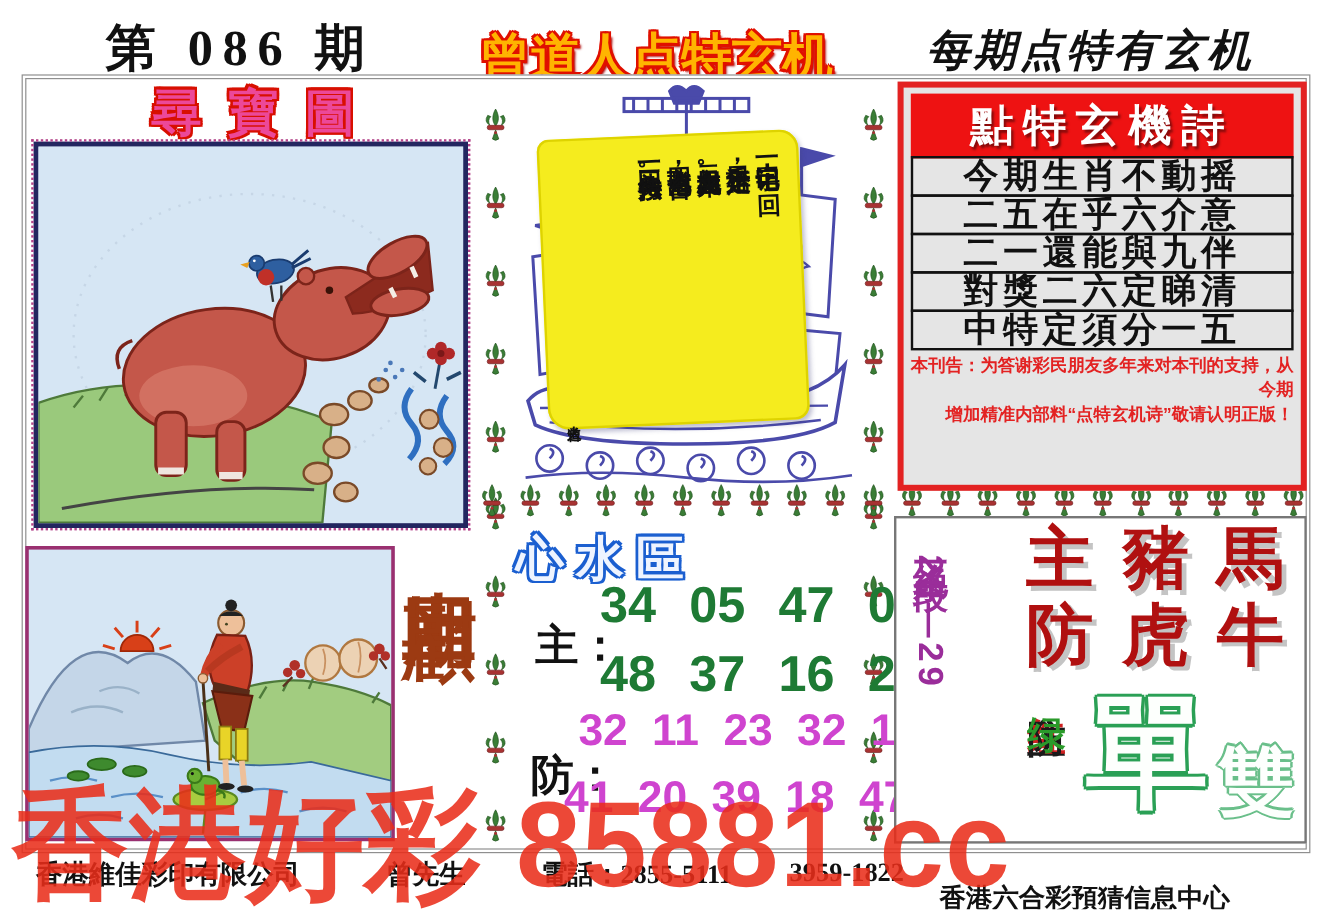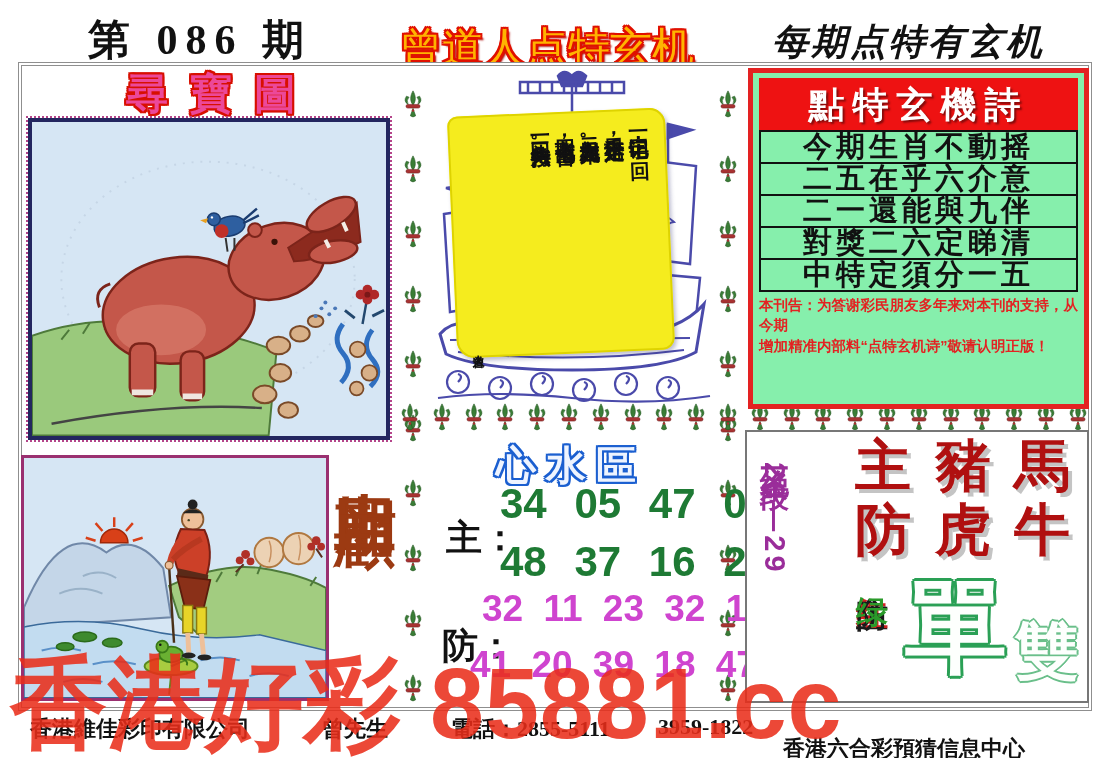--- a/index.html
+++ b/index.html
@@ -2,21 +2,21 @@
 <html><head>
 <meta charset="utf-8">
 <style>
   * { margin:0; padding:0; box-sizing:border-box; }
   html,body { background:#fff; }
   body { font-family:"Liberation Serif","DejaVu Serif",serif; }
   #sheet { position:relative; width:1100px; height:758px; background:#fff; overflow:hidden; }
 
   
   .issue { position:absolute; left:88px; top:12px; font-size:42px; font-weight:bold; color:#111; letter-spacing:8px; }
-  .main-title { position:absolute; left:400px; top:20px; font-size:42px; font-weight:normal; color:#ffb400; white-space:nowrap;
+  .main-title { position:absolute; left:400px; top:20px; font-size:42px; font-weight:bold; color:#ffb400; white-space:nowrap;
     text-shadow:-2px 0 #e01000,2px 0 #e01000,0 -2px #e01000,0 2px #e01000,-2px -2px #e01000,2px 2px #e01000,-2px 2px #e01000,2px -2px #e01000,3px 3px 2px #a00; }
   .slogan { position:absolute; left:772px; top:18px; font-size:36px; font-weight:bold; color:#111; letter-spacing:3px; font-style:italic; }
 
   
   .frame { position:absolute; left:18px; top:62px; width:1074px; height:649px; border:4px double #8f8f8f; background:#fff; }
 
   
   .treasure-title { position:absolute; left:30px; top:66px; width:362px; text-align:center; font-size:42px; font-weight:bold; color:#ec4899; letter-spacing:22px; text-indent:22px;
     text-shadow:-2px 0 #d80f00,2px 0 #d80f00,0 -2px #d80f00,0 2px #d80f00,-2px -2px #d80f00,2px 2px #d80f00,-2px 2px #d80f00,2px -2px #d80f00; }
   .pic-top { position:absolute; left:28px; top:118px; width:362px; height:322px; border:4px solid #23265f; outline:2px dotted #b4458a; background:#d6e6f4; }
@@ -35,35 +35,35 @@
 
   
   .ship { position:absolute; left:428px; top:66px; width:288px; height:338px; }
   .scroll { position:absolute; left:452px; top:112px; width:218px; height:242px; background:#f5ec1e; transform:rotate(-2.5deg);
     border-radius:10px 16px 12px 18px; box-shadow:inset 0 0 0 2px #ded300, 2px 3px 4px rgba(60,60,120,.35); }
   .scroll-poem { position:absolute; top:12px; right:14px; bottom:12px; left:12px; writing-mode:vertical-rl; font-size:20px; font-weight:bold; color:#111; line-height:1.08; }
   .scroll-poem div { margin:0 3px; letter-spacing:1px; }
   .scroll-sign { position:absolute; left:12px; bottom:12px; writing-mode:vertical-rl; font-size:12px; font-weight:bold; color:#111; }
 
   
-  .heart-title { position:absolute; left:430px; top:438px; width:282px; text-align:center; font-size:40px; font-weight:bold; color:#eef4ff; letter-spacing:10px;
+  .heart-title { position:absolute; left:430px; top:438px; width:282px; text-align:left; font-size:40px; font-weight:bold; color:#eef4ff; letter-spacing:10px;
     text-shadow:-2px 0 #1b5fd0,2px 0 #1b5fd0,0 -2px #1b5fd0,0 2px #1b5fd0,-2px -2px #1b5fd0,2px 2px #1b5fd0,-2px 2px #1b5fd0,2px -2px #1b5fd0; }
   .num-label { position:absolute; font-size:36px; font-weight:bold; color:#111; font-family:"Liberation Sans","DejaVu Sans",sans-serif; }
   #label-main { left:446px; top:514px; }
   #label-guard { left:442px; top:622px; }
   .num-row { position:absolute; font-family:"Liberation Sans","DejaVu Sans",sans-serif; font-weight:bold; white-space:nowrap; }
   .num-main { color:#1e7a34; font-size:42px; word-spacing:16px; }
   #main-row1 { left:500px; top:480px; }
   #main-row2 { left:500px; top:538px; }
   .num-guard { color:#cf44cf; font-size:37px; word-spacing:10px; }
   #guard-row1 { left:482px; top:588px; }
   #guard-row2 { left:470px; top:644px; }
 
   
-  .poem-box { position:absolute; left:748px; top:68px; width:341px; height:341px; border:5px solid #e32222; background:#86efac; padding:5px 6px; }
+  .poem-box { position:absolute; left:748px; top:68px; width:341px; height:341px; border:5px solid #e32222; background:#e5e5e5; padding:5px 6px;text-align:right; }
   .poem-banner { height:54px; background:#ee1212; color:#fff; font-size:36px; font-weight:bold; display:flex; align-items:center; justify-content:center;
     letter-spacing:8px; text-shadow:2px 2px 2px rgba(0,0,0,.45); }
   .poem-line { height:34px; border:2px solid #111; margin-top:-2px; display:flex; align-items:center; justify-content:center;
     font-size:29px; font-weight:bold; color:#111; letter-spacing:4px; }
   .poem-line:first-of-type { margin-top:2px; }
   .poem-notice { margin-top:3px; color:#e32222; font-size:14.5px; font-weight:bold; line-height:1.4; font-family:"Liberation Sans","DejaVu Sans",sans-serif; }
 
   
   .rb-panel { position:absolute; left:745px; top:430px; width:344px; height:273px; border:2px solid #777; background:#fff; }
   .kill-range { position:absolute; left:8px; top:14px; height:250px; writing-mode:vertical-rl; font-size:29px; font-weight:bold; color:#9a2d9a; letter-spacing:4px;

